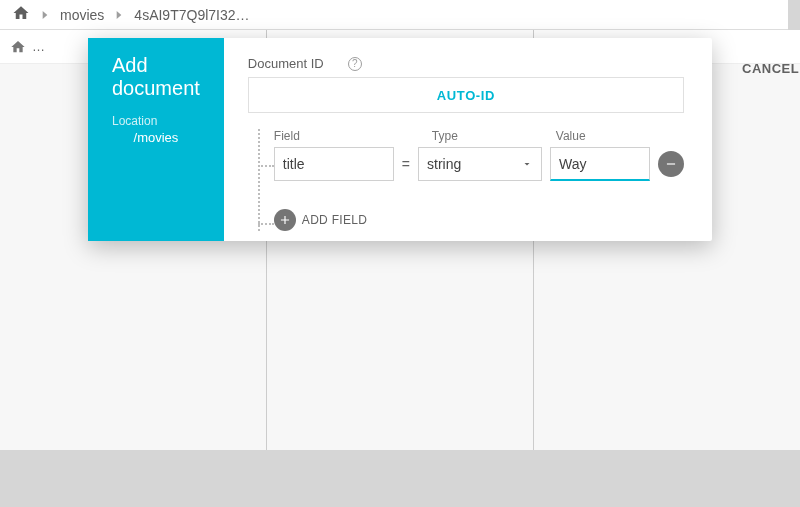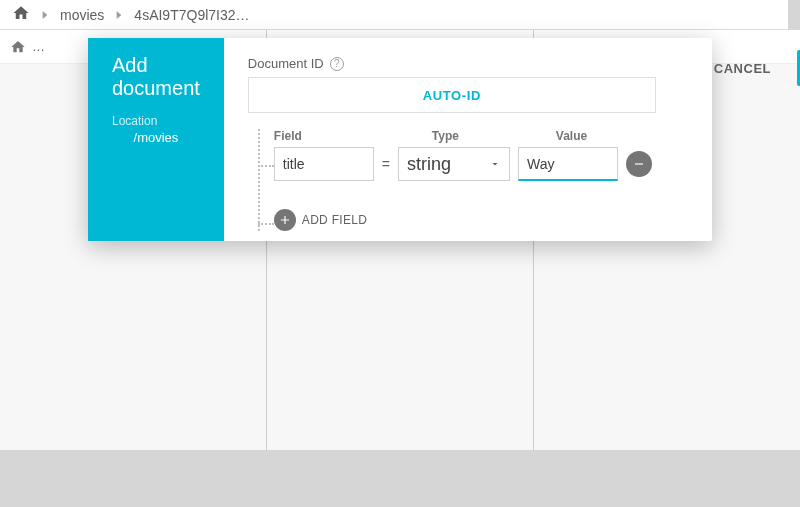--- a/index.html
+++ b/index.html
@@ -21,39 +21,39 @@
   .overlay { position:absolute; inset:0; display:flex; align-items:flex-start; justify-content:center; padding-top:38px; }
   .modal { width:624px; background:#fff; border-radius:2px; box-shadow:0 6px 24px rgba(0,0,0,0.25); display:flex; flex-direction:row;}
 
   .modal-head { background:#00b8d4; color:#fff; padding:16px 24px 12px 24px; }
   .modal-title { font-size:20px; font-weight:500; margin-bottom:14px; }
   .modal-loc-label { font-size:12px; opacity:0.8; }
   .modal-loc-value { font-size:13px; font-weight:400; margin-top:2px;text-align:center; }
 
   .modal-body { padding:18px 24px 10px 24px; }
 
-  .docid-label { font-size:13px; color:#616161; display:flex; align-items:center; gap:6px; margin-bottom:6px;}
+  .docid-label { font-size:13px; color:#616161; display:flex; align-items:center; gap:24px; margin-bottom:6px;}
   .help-circle { width:14px;height:14px;border:1px solid #9e9e9e;border-radius:50%; font-size:10px; color:#9e9e9e; display:inline-flex; align-items:center; justify-content:center; line-height:1;}
   .docid-input { width:100%; height:36px; border:1px solid #e0e0e0; background:#fff; display:flex; align-items:center; padding:16px 10px;}
   .autoid-btn { color:#00b8d4; font-size:13px; font-weight:600; letter-spacing:0.6px; text-align:center; flex:1; cursor:pointer;}
 
   .tree-wrap { margin-top:16px; position:relative; padding-left:26px;}
   .vline { position:absolute; left:10px; top:0; bottom:0; border-left:2px dotted #bdbdbd;}
   .hconn { position:absolute; left:10px; width:16px; border-top:2px dotted #bdbdbd;}
 
-  .labels-row { display:flex; gap:18px; font-size:12px; color:#757575; margin-bottom:4px; padding-left:0;font-weight:bold;}
+  .labels-row { display:flex; gap:18px; font-size:12px; color:#757575; margin-bottom:4px; padding-left:0;}
   .labels-row .lbl-field{width:120px;}
   .labels-row .lbl-type{width:100px; margin-left:20px;}
   .labels-row .lbl-value{width:100px; margin-left:6px;}
 
   .field-row { display:flex; align-items:center; gap:8px; position:relative; }
   .text-input { height:34px; border:1px solid #d0d0d0; padding:0 8px; font-size:14px; color:#424242; outline:none;}
-  .field-input{width:100px;}
+  .field-input{width:120px;}
   .equals { color:#616161; font-size:14px;}
-  .type-select { width:112px; height:34px; border:1px solid #d0d0d0; display:flex; align-items:center; justify-content:space-between; padding:0 8px; font-size:18px; color:#424242; background:#fff;}
+  .type-select { width:124px; height:34px; border:1px solid #d0d0d0; display:flex; align-items:center; justify-content:space-between; padding:0 8px; font-size:14px; color:#424242; background:#fff;}
   .type-select svg{width:12px;height:12px;fill:#616161;}
   .value-input{width:100px; border:1px solid #d0d0d0; border-bottom:2px solid #00b8d4;}
   .remove-btn { width:26px;height:26px;border-radius:50%;background:#757575;display:flex;align-items:center;justify-content:center;cursor:pointer;}
   .remove-btn svg{width:14px;height:14px;fill:#fff;}
 
   .addfield { display:flex; align-items:center; margin-top:28px; cursor:pointer;}
   .addfield .plus{width:22px;height:22px;border-radius:50%;background:#757575;display:flex;align-items:center;justify-content:center;}
   .addfield .plus svg{width:14px;height:14px;fill:#fff;}
   .addfield-label{font-size:12px;color:#616161;letter-spacing:0.3px;margin-left:6px;}
 

